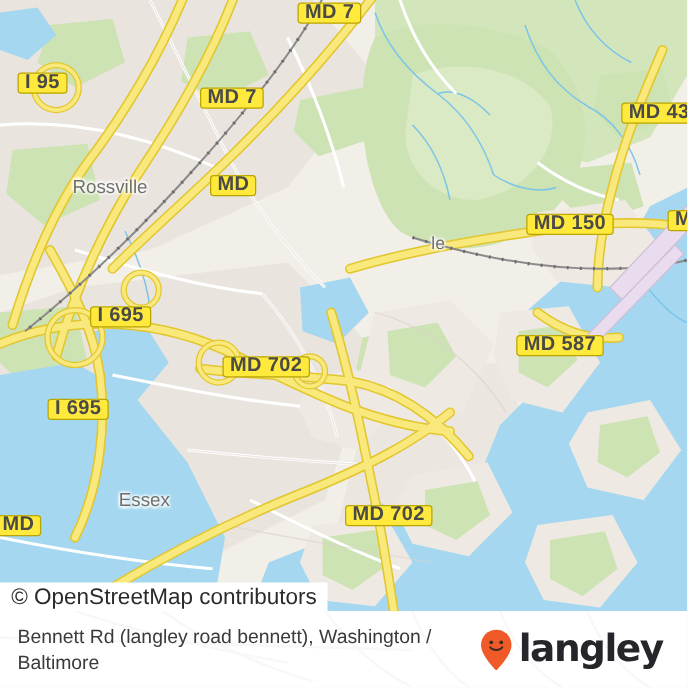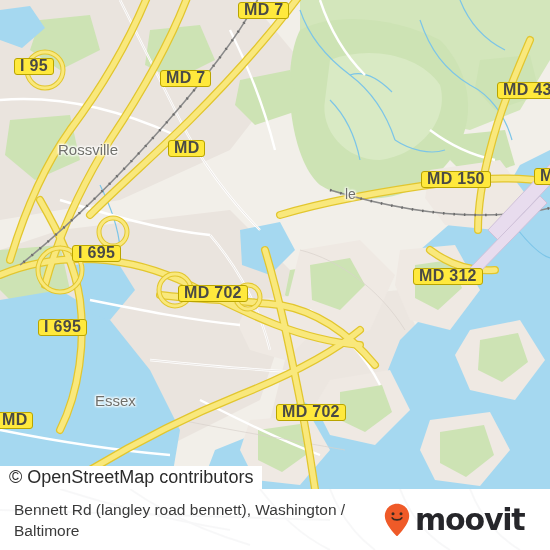--- a/index.html
+++ b/index.html
@@ -335,21 +335,21 @@
 
     <div class="shield" style="left:238px; top:2px;">MD 7</div>
     <div class="shield" style="left:14px;  top:58px;">I 95</div>
     <div class="shield" style="left:160px; top:70px;">MD 7</div>
     <div class="shield" style="left:497px; top:72px;margin-top:10px;">MD 43</div>
     <div class="shield" style="left:168px; top:140px;">MD</div>
     <div class="shield" style="left:421px; top:171px;">MD 150</div>
     <div class="shield" style="left:534px; top:168px;">MD</div>
     <div class="shield" style="left:72px;  top:245px;">I 695</div>
     <div class="shield" style="left:178px; top:285px;">MD 702</div>
-    <div class="shield" style="left:413px; top:268px;">MD 312</div>
+    <div class="shield" style="left:413px; top:268px;">MD 587</div>
     <div class="shield" style="left:38px;  top:319px;">I 695</div>
     <div class="shield" style="left:-4px;  top:412px;">MD</div>
     <div class="shield" style="left:276px; top:404px;">MD 702</div>
 
     <div id="attribution">© OpenStreetMap contributors</div>
 
 
   </div>
 
   <div id="footer">
@@ -366,18 +366,18 @@
     </svg>
     <div id="footer-inner">
       <div id="footer-title">Bennett Rd (langley road bennett), Washington / Baltimore</div>
       <div id="brand">
         <svg width="26" height="34" viewBox="0 0 26 34">
           <path d="M13 0.8 C6.2 0.8 0.8 6.2 0.8 13 C0.8 20.5 10 30.4 12.3 32.7 C12.7 33.1 13.3 33.1 13.7 32.7 C16 30.4 25.2 20.5 25.2 13 C25.2 6.2 19.8 0.8 13 0.8 Z" fill="#ef5a28"></path>
           <circle cx="9" cy="10.8" r="1.5" fill="#3a2a20"></circle>
           <circle cx="17" cy="10.8" r="1.5" fill="#3a2a20"></circle>
           <path d="M8.2 14.8 C9.8 17.6 16.2 17.6 17.8 14.8" fill="none" stroke="#3a2a20" stroke-width="1.6" stroke-linecap="round"></path>
         </svg>
-        <span id="brand-name">moovit</span>
+        <span id="brand-name">langley</span>
       </div>
     </div>
   </div>
 
 </div>
 
 </body></html>

